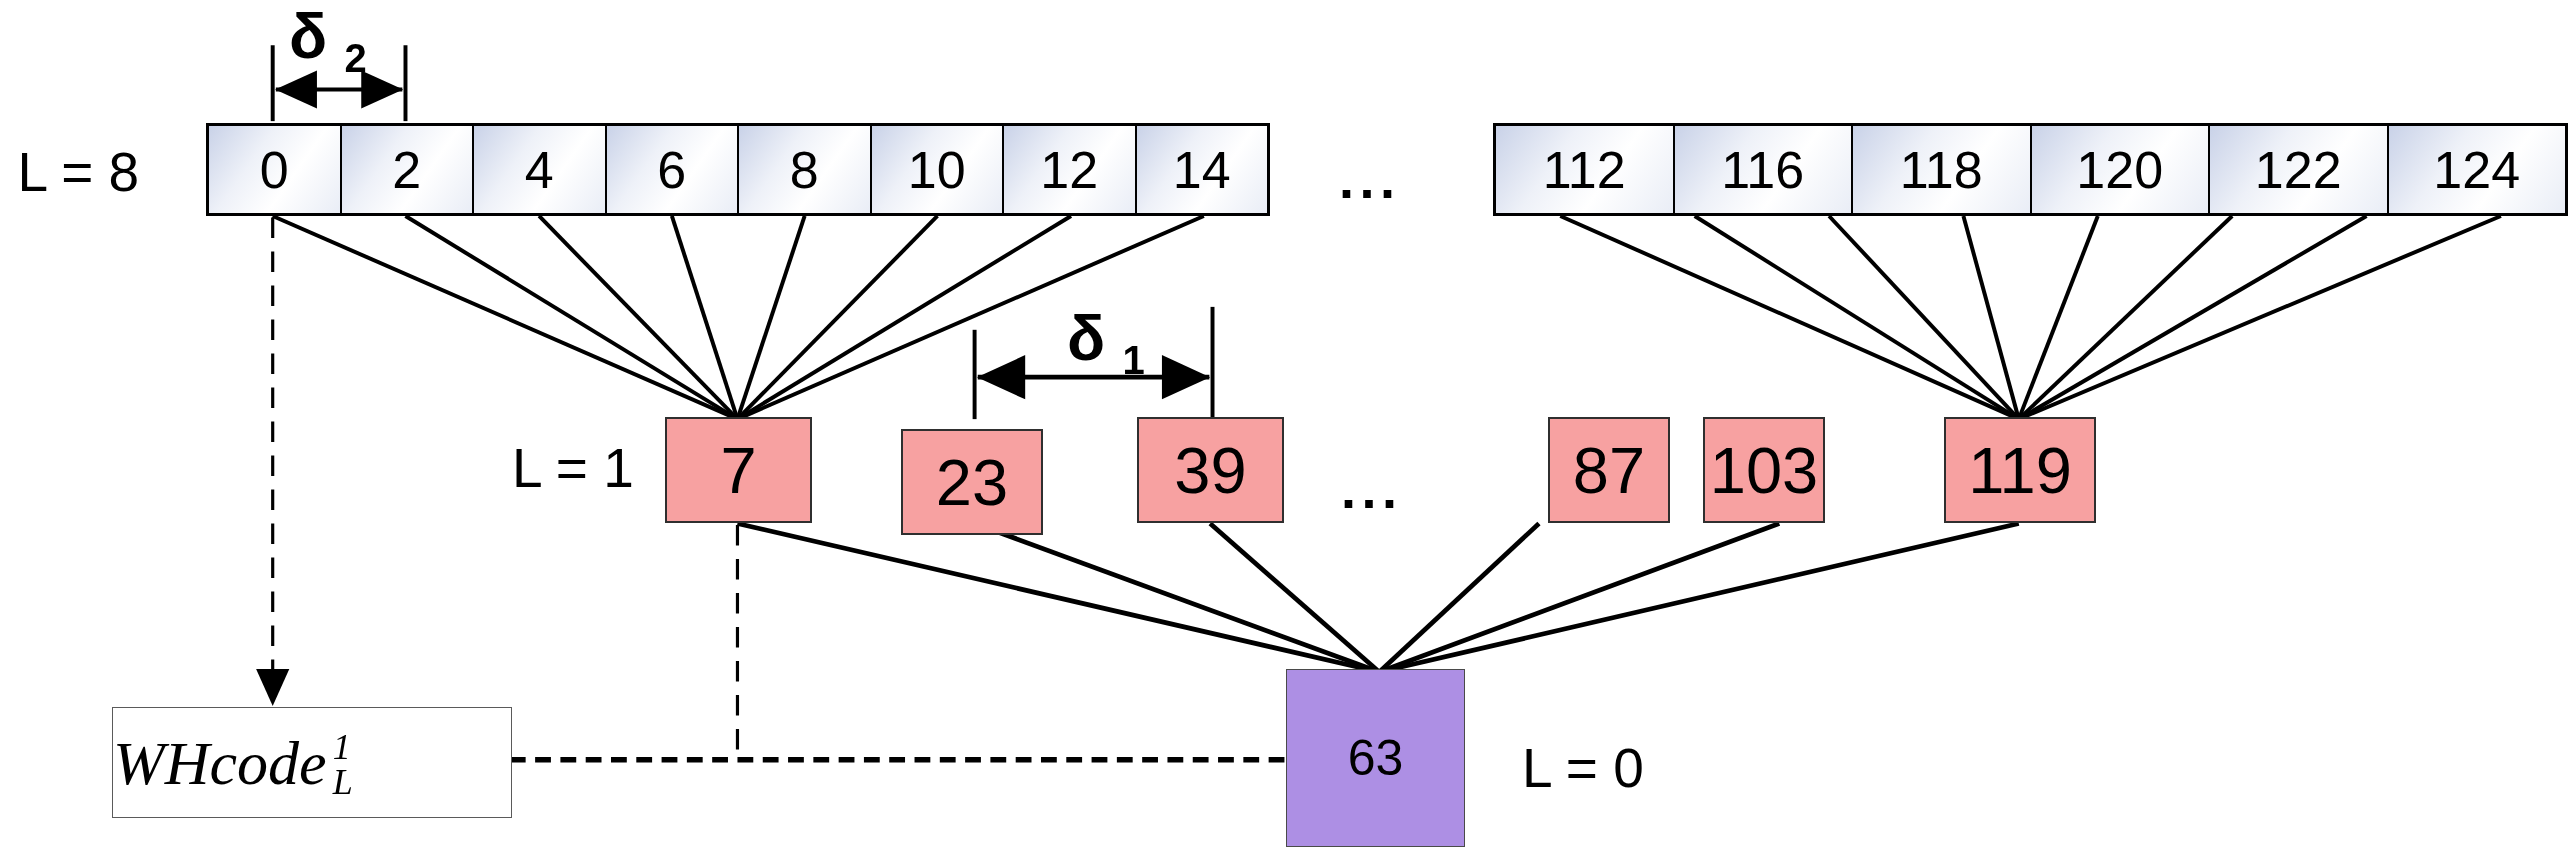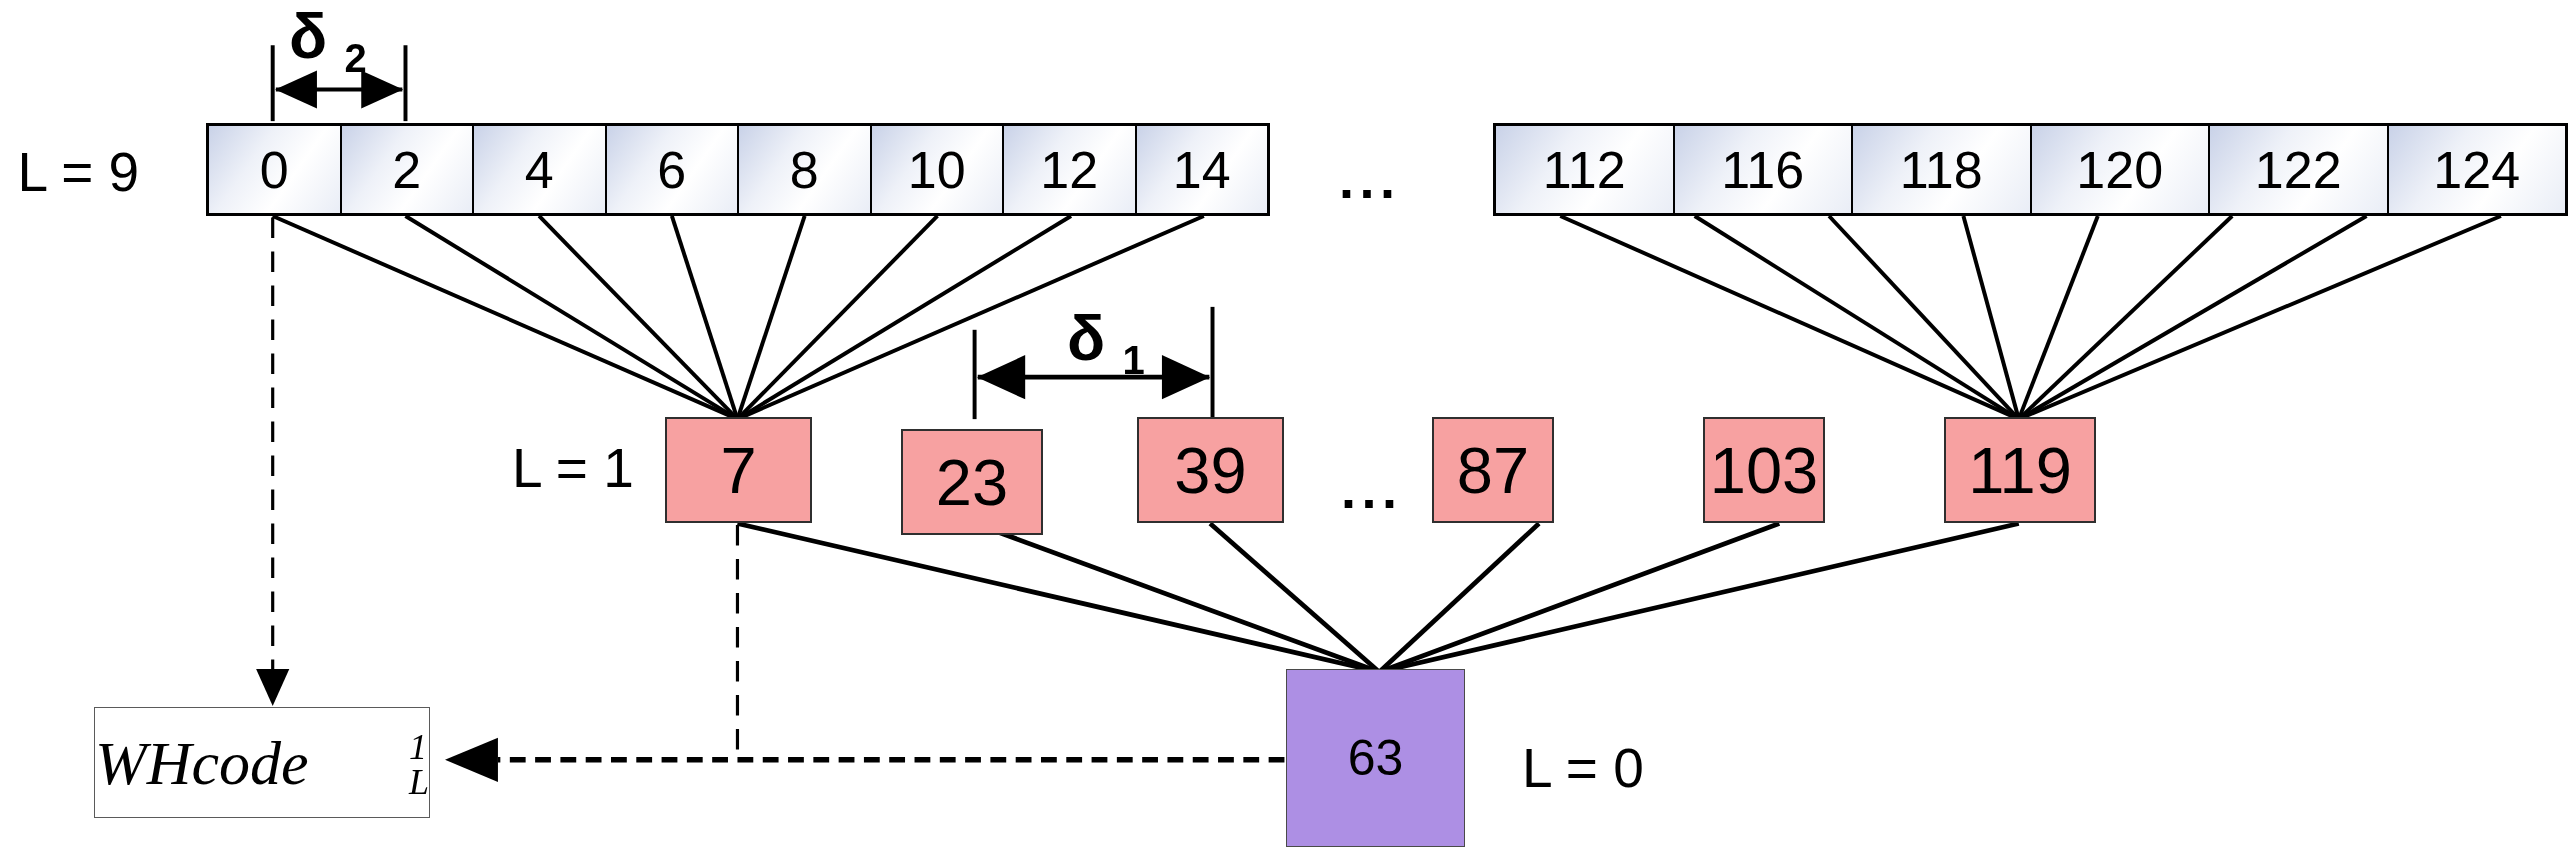--- a/index.html
+++ b/index.html
@@ -29,21 +29,21 @@
   
   .l1box{
     position:absolute;top:417px;height:106px;box-sizing:border-box;
     background:var(--l1-fill,#f7a1a1);border:2.4px solid #2f2f2f;
     display:flex;align-items:center;justify-content:center;
     font-size:65px;line-height:1;
   }
   .b0{left:665px;width:147px;}
   .b1{left:901px;width:142px;margin-top:12px;}
   .b2{left:1137px;width:147px;}
-  .b3{left:1432px;width:122px;}
+  .b3{left:1548px;width:122px;}
   .b4{left:1703px;width:122px;}
   .b5{left:1944px;width:152px;}
 
   
   #l0-box{
     position:absolute;left:1286px;top:669px;width:179px;height:178px;box-sizing:border-box;
     background:var(--l0-fill,#ad8fe4);border:1.6px solid #4a4a4a;
     display:flex;align-items:center;justify-content:center;font-size:50px;line-height:1;
   }
 
@@ -60,23 +60,23 @@
 
   
   .delta{position:absolute;display:flex;align-items:flex-start;font-weight:bold;line-height:1;}
   .delta .sym{font-size:63px;}
   .delta .sub{font-size:40px;margin-top:33px;margin-left:17.4px;}
   #delta2{left:289px;top:4.7px;}
   #delta1{left:1067px;top:307px;}
 
   
   #whcode{
-    position:absolute;left:94px;top:707px;width:336px;height:111px;box-sizing:border-box;
+    position:absolute;left:112px;top:707px;width:400px;height:111px;box-sizing:border-box;
     border:1.6px solid #5a5a5a;background:#fff;
-    display:flex;align-items:center;justify-content:space-between;
+    display:flex;align-items:center;justify-content:flex-start;
     font-family:"Liberation Serif",serif;font-style:italic;font-size:62px;line-height:1;
   }
   #whcode .stack{
     display:inline-flex;flex-direction:column;align-items:flex-start;
     font-size:36px;line-height:0.95;margin-left:6.3px;transform:translateY(2.4px);
   }
 </style>
 </head>
 <body>
 
@@ -137,21 +137,21 @@
 
   <g>
     <line x1="1233" y1="417" x2="1233" y2="530" stroke-width="5"></line>
     <line x1="1534" y1="388" x2="1534" y2="530" stroke-width="5"></line>
     <line x1="1237" y1="477" x2="1530" y2="477" stroke-width="6"></line>
     <polygon points="1297,449 1297,505 1236,477"></polygon>
     <polygon points="1470,449 1470,505 1531,477"></polygon>
   </g>
 </svg>
 
-<div class="lvl" id="lbl2">L = 9</div>
+<div class="lvl" id="lbl2">L = 8</div>
 <div class="lvl" id="lbl1">L = 1</div>
 <div class="lvl" id="lbl0">L = 0</div>
 
 <div class="delta" id="delta2">
   <span class="sym">δ</span>
   <span class="sub">2</span>
 </div>
 <div class="delta" id="delta1">
   <span class="sym">δ</span>
   <span class="sub">1</span>

